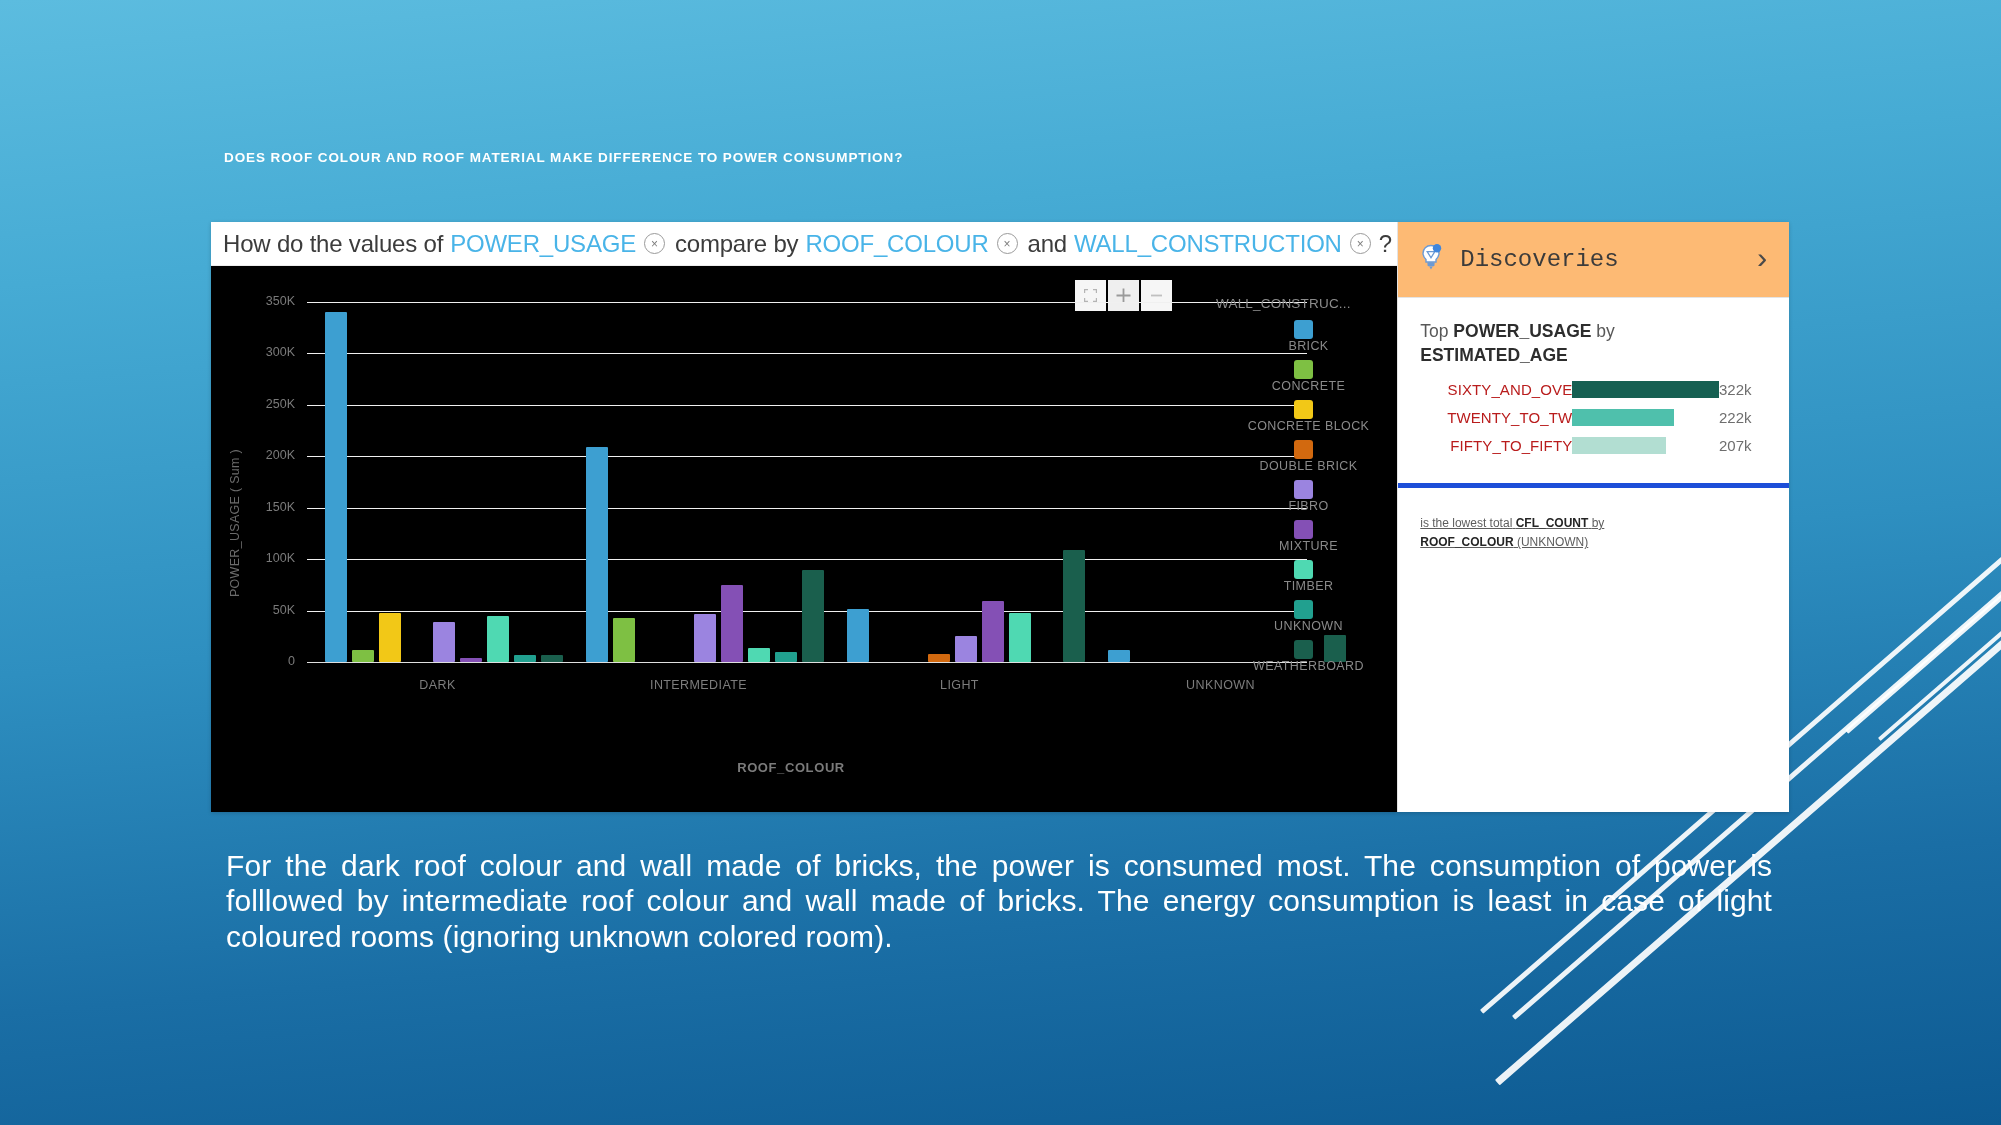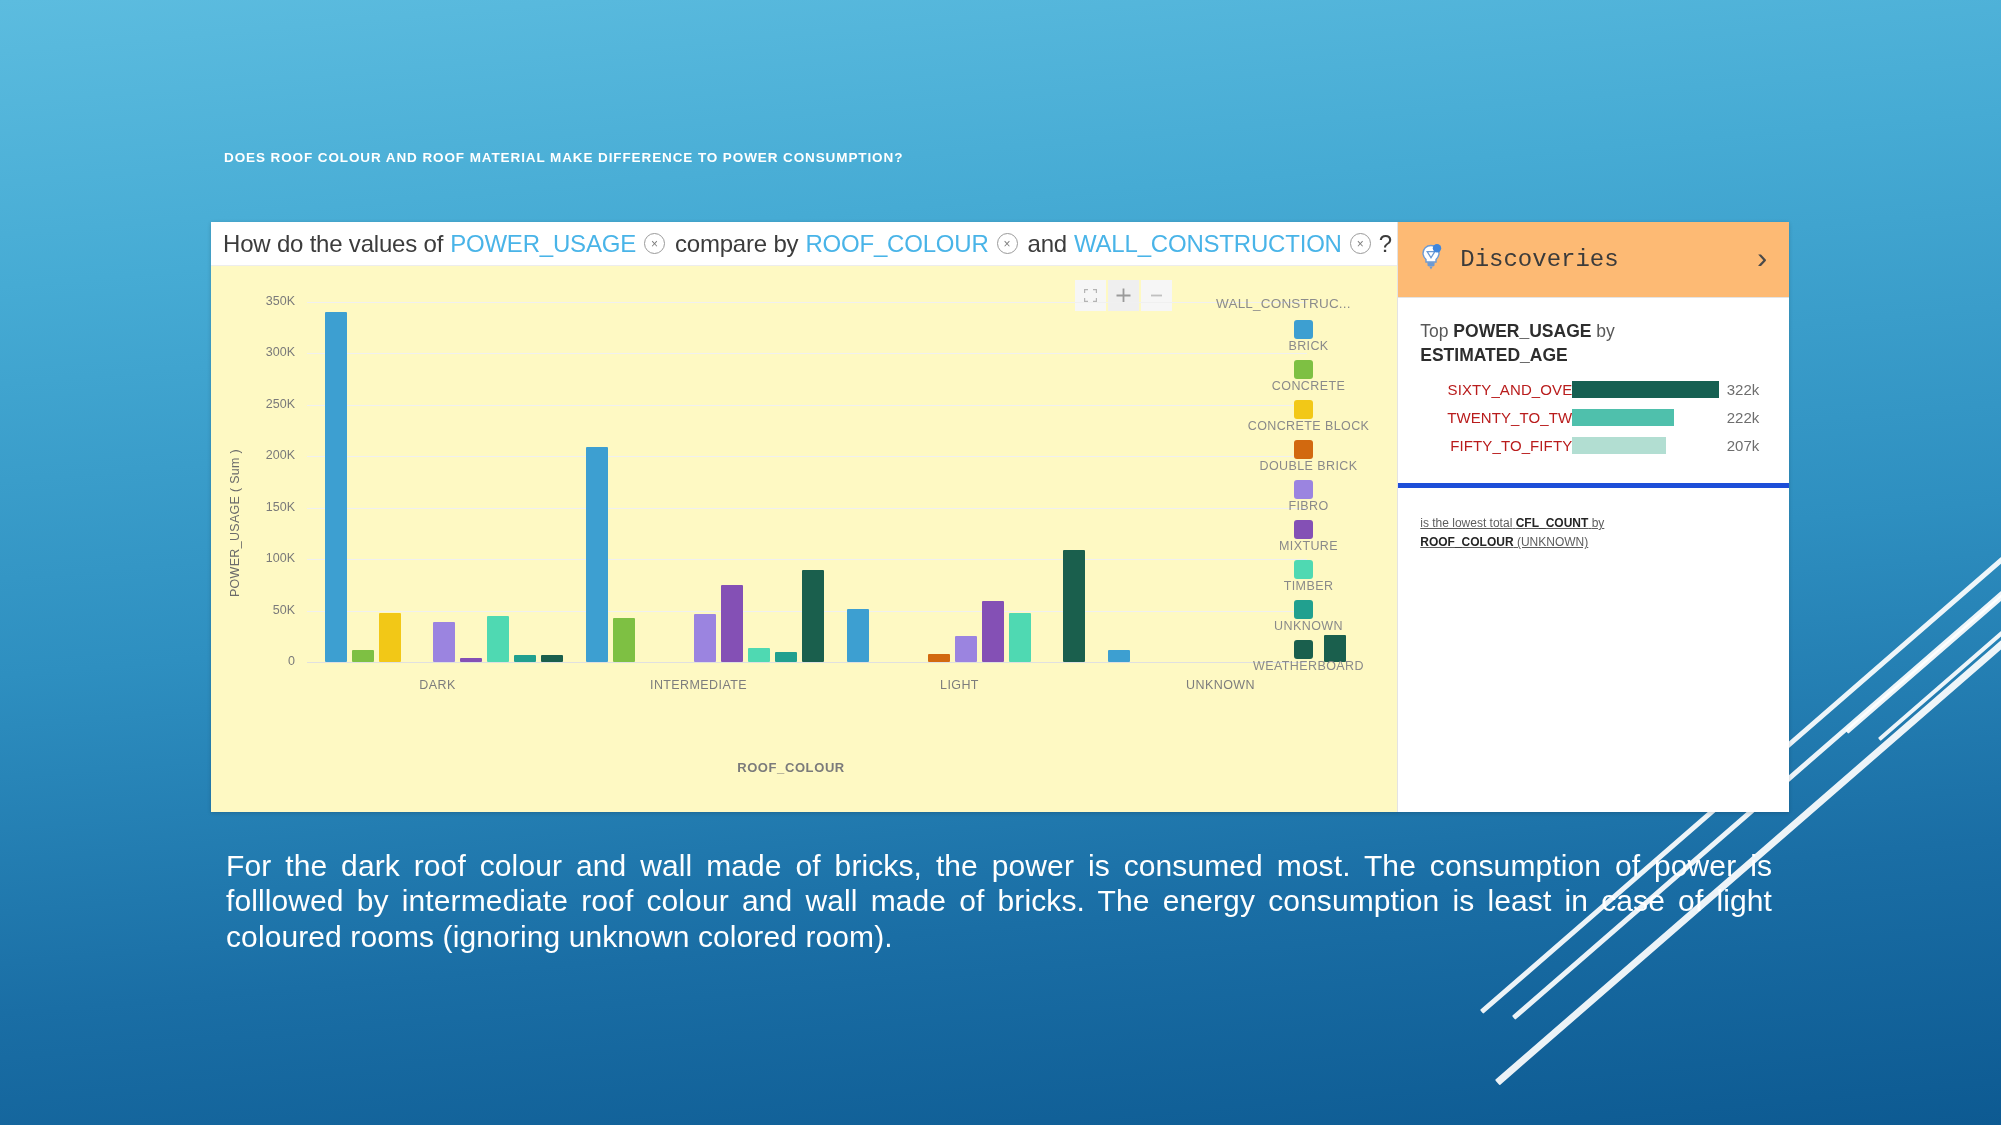--- a/index.html
+++ b/index.html
@@ -53,21 +53,21 @@
     background: #ffffff;
     display: flex;
     box-shadow: 0 1px 4px rgba(0,0,0,0.18);
   }
 
   
   .chart-pane {
     position: relative;
     width: 1187px;
     height: 100%;
-    background: #fef9c3;
+    background: #000000;
     border-right: 1px solid #e3e3e3;
     text-decoration: underline;
   }
 
   .question-bar {
     position: absolute;
     left: 0; top: 0;
     width: 100%;
     height: 44px;
     display: flex;
@@ -309,21 +309,21 @@
   .disc-bar-track {
     flex: 1;
     height: 17px;
     position: relative;
   }
   .disc-bar {
     height: 17px;
   }
   .disc-row-value {
     width: 48px;
-    text-align: center;
+    text-align: left;
     color: #6e6e6e;
   }
 
   .disc-big {
     font-size: 52px;
     color: #2b6489;
     font-weight: bold;
     letter-spacing: -1px;
     line-height: 1;
     margin-bottom: 22px;

